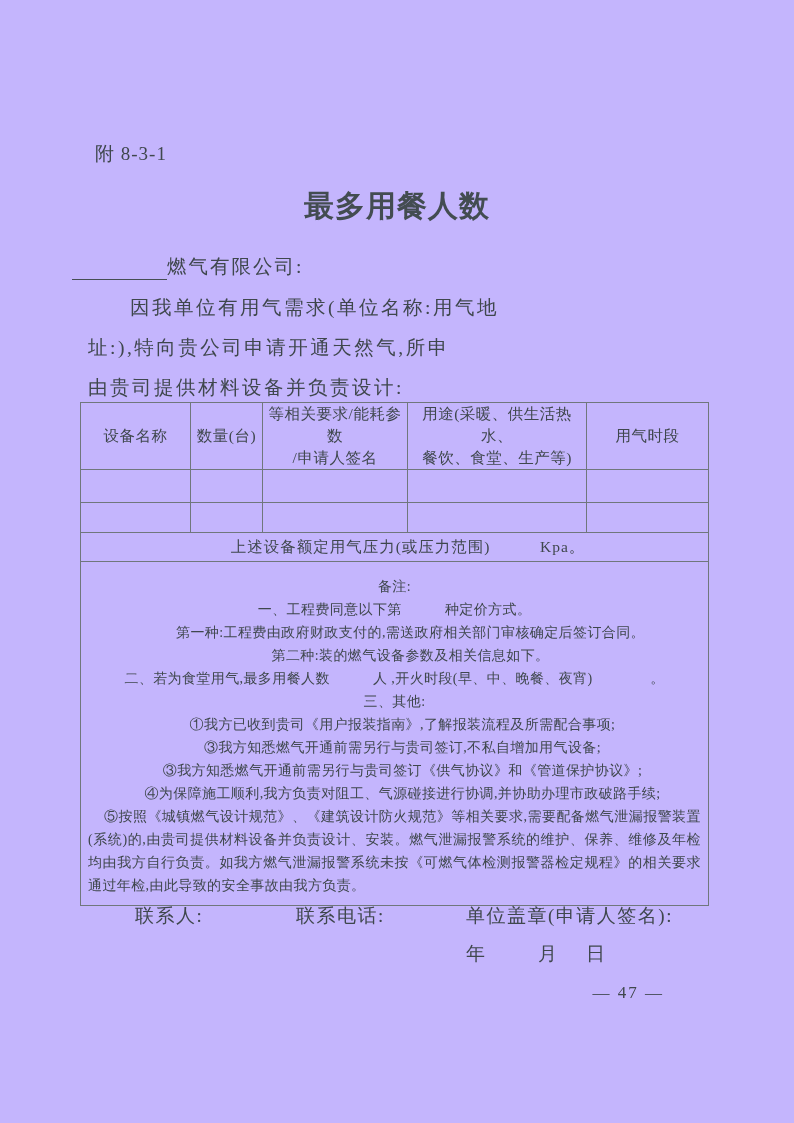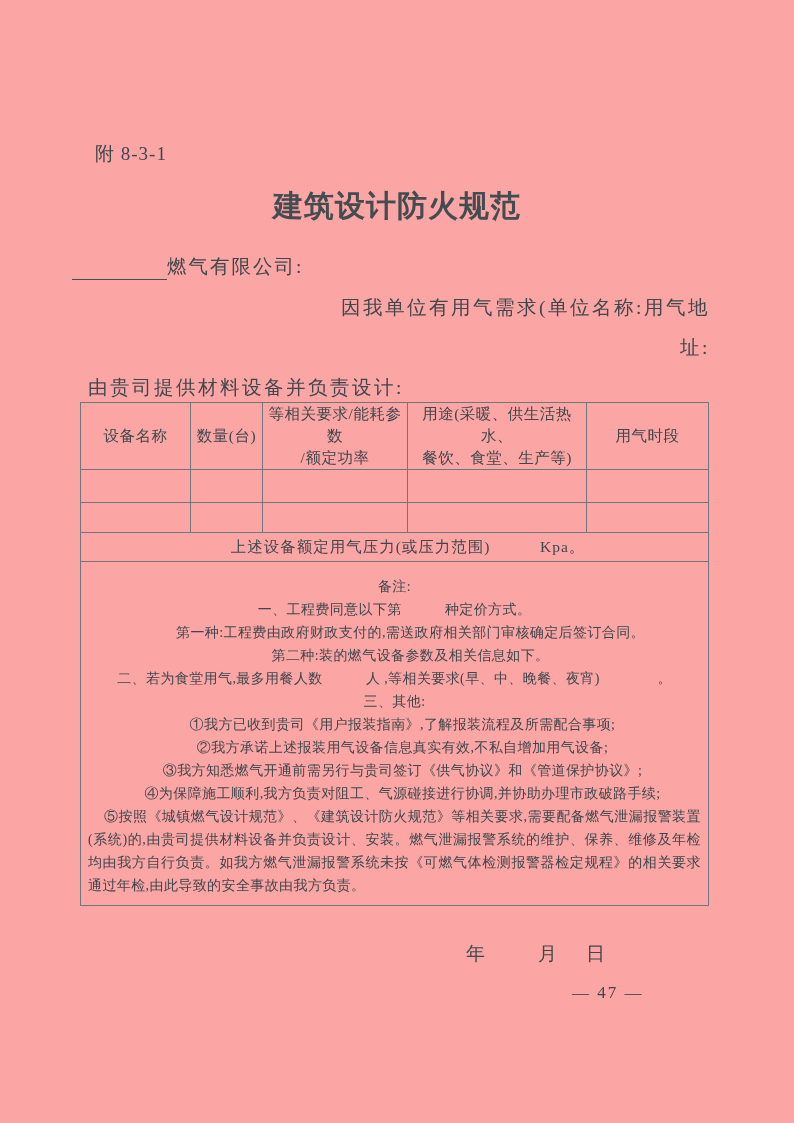--- a/index.html
+++ b/index.html
@@ -2,21 +2,21 @@
 <html><head>
 <meta charset="utf-8">
 <style>
   * { margin: 0; padding: 0; box-sizing: border-box; }
   html, body { background: #ffffff; }
   .page {
     position: relative;
     width: 794px;
     height: 1123px;
     margin: 0 auto;
-    background: #fca5a5;
+    background: #c4b5fd;
     font-family: "Liberation Serif", "DejaVu Serif", serif;
     color: #3f474d;
     overflow: hidden;
   }
   .attachment-label {
     position: absolute;
     left: 95px; top: 141px;
     font-size: 19px;
     letter-spacing: 1px;
   }
@@ -46,21 +46,21 @@
   }
   .body-para {
     position: absolute;
     left: 88px; top: 288px;
     width: 622px;
     font-size: 19.5px;
     letter-spacing: 2.5px;
     line-height: 40px;
   }
   .body-line { white-space: pre-wrap; }
-  .body-line.split { display: flex; justify-content: flex-end; }
+  .body-line.split { display: flex; justify-content: flex-start; }
   .body-line.first { padding-left: 42px; }
 
   table.equipment-table {
     position: absolute;
     left: 80px; top: 402px;
     width: 628px;
     border-collapse: collapse;
     table-layout: fixed;
   }
   table.equipment-table td {
@@ -111,64 +111,65 @@
     font-size: 19px;
   }
   .date-row span { position: absolute; }
   .date-year  { left: 466px; }
   .date-month { left: 538px; }
   .date-day   { left: 586px; }
   .page-number {
     position: absolute;
     left: 572px; top: 983px;
     width: 92px;
-    text-align: left;
+    text-align: right;
     font-size: 17px;
     letter-spacing: 2px;
   }
 </style>
 </head>
 <body>
 
 <div class="page">
 
   <div class="attachment-label">附 8-3-1</div>
 
-  <div class="doc-title">建筑设计防火规范</div>
+  <div class="doc-title">最多用餐人数</div>
 
   <div class="salutation">
     <span class="blank-underline"></span><span>燃气有限公司:</span>
   </div>
 
   <div class="body-para">
     <div class="body-line split first">
       <span>因我单位有用气需求(单位名称:</span>
       <span>用气地</span>
     </div>
     <div class="body-line split">
       <span>址:</span>
+      <span>),特向贵公司申请开通天然气,所申</span>
     </div>
     <div class="body-line">由贵司提供材料设备并负责设计:</div>
   </div>
 
   <table class="equipment-table">
     <colgroup>
       <col style="width:110px">
         <col style="width:72px">
         <col style="width:145px">
         <col style="width:179px">
         <col style="width:122px">
     </colgroup>
     <tbody>
         <tr>
       <td class="header-cell">设备名称</td>
       <td class="header-cell">数量(台)</td>
       <td class="header-cell">
         <div>等相关要求/能耗参数</div>
-        <div>/额定功率</div>
+        <div>/申请人签名</div>
       </td>
       <td class="header-cell">
         <div>用途(采暖、供生活热水、</div>
         <div>餐饮、食堂、生产等)</div>
       </td>
       <td class="header-cell">用气时段</td>
     </tr>
     <tr class="empty-row-1">
       <td></td>
       <td></td>
@@ -185,32 +186,37 @@
     </tr>
     <tr>
       <td class="pressure-cell" colspan="5">上述设备额定用气压力(或压力范围)　　　Kpa。</td>
     </tr>
     <tr>
       <td class="notes-cell" colspan="5">
         <div class="note-line">备注:</div>
         <div class="note-line">一、工程费同意以下第　　　种定价方式。</div>
         <div class="note-line ind-sub">第一种:工程费由政府财政支付的,需送政府相关部门审核确定后签订合同。</div>
         <div class="note-line ind-sub">第二种:装的燃气设备参数及相关信息如下。</div>
-        <div class="note-line">二、若为食堂用气,最多用餐人数　　　人 ,等相关要求(早、中、晚餐、夜宵)　　　　。</div>
+        <div class="note-line">二、若为食堂用气,最多用餐人数　　　人 ,开火时段(早、中、晚餐、夜宵)　　　　。</div>
         <div class="note-line">三、其他:</div>
         <div class="note-line ind-num">①我方已收到贵司《用户报装指南》,了解报装流程及所需配合事项;</div>
-        <div class="note-line ind-num">②我方承诺上述报装用气设备信息真实有效,不私自增加用气设备;</div>
+        <div class="note-line ind-num">③我方知悉燃气开通前需另行与贵司签订,不私自增加用气设备;</div>
         <div class="note-line ind-num">③我方知悉燃气开通前需另行与贵司签订《供气协议》和《管道保护协议》;</div>
         <div class="note-line ind-num">④为保障施工顺利,我方负责对阻工、气源碰接进行协调,并协助办理市政破路手续;</div>
         <div class="note-line para">⑤按照《城镇燃气设计规范》、《建筑设计防火规范》等相关要求,需要配备燃气泄漏报警装置(系统)的,由贵司提供材料设备并负责设计、安装。燃气泄漏报警系统的维护、保养、维修及年检均由我方自行负责。如我方燃气泄漏报警系统未按《可燃气体检测报警器检定规程》的相关要求通过年检,由此导致的安全事故由我方负责。</div>
       </td>
     </tr>
   </tbody>
     </table>
 
+  <div class="contact-row">
+    <span class="contact-person">联系人:</span>
+    <span class="contact-phone">联系电话:</span>
+    <span class="contact-seal">单位盖章(申请人签名):</span>
+  </div>
 
   <div class="date-row">
     <span class="date-year">年</span>
     <span class="date-month">月</span>
     <span class="date-day">日</span>
   </div>
 
   <div class="page-number">— 47 —</div>
 
 </div>

